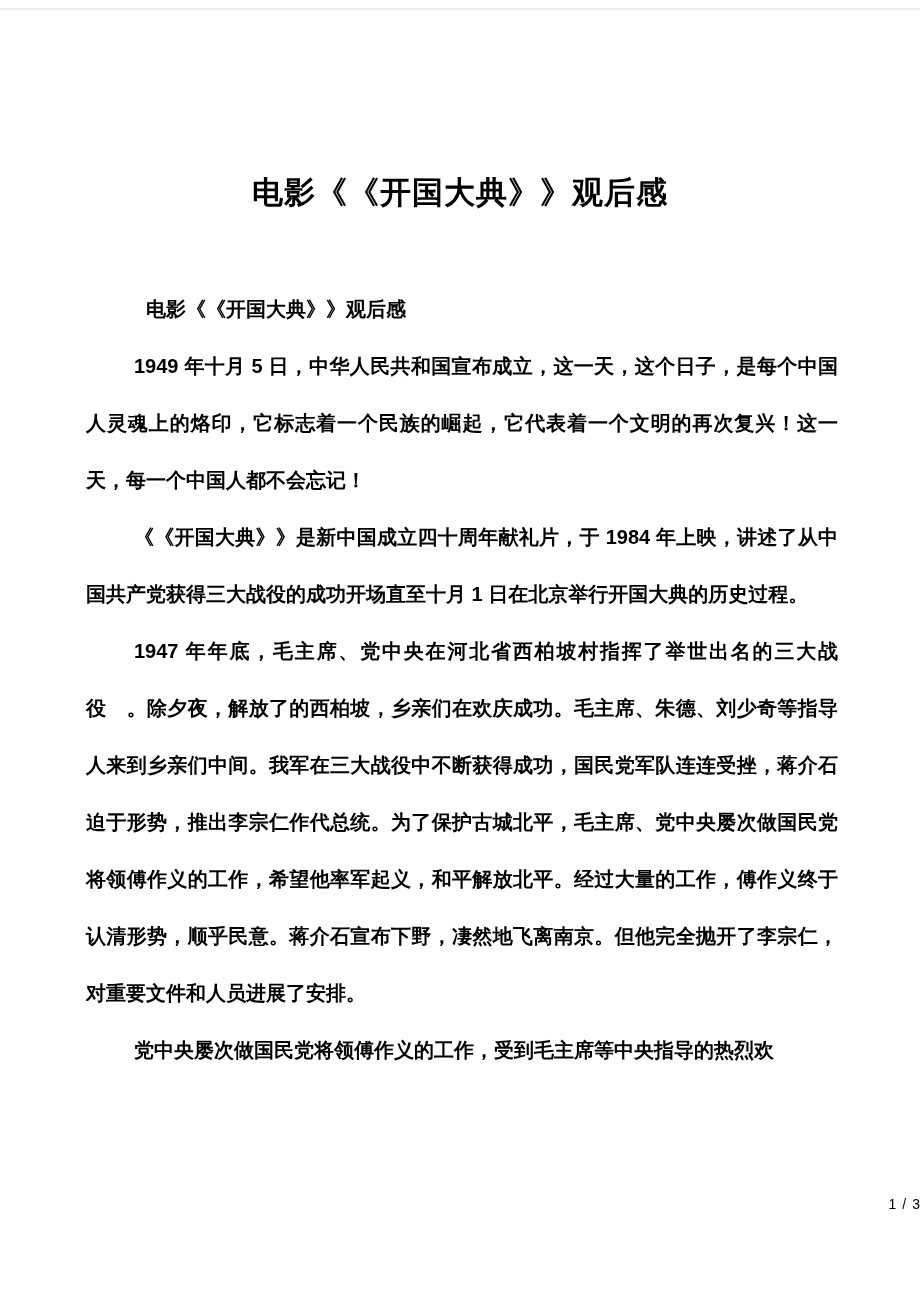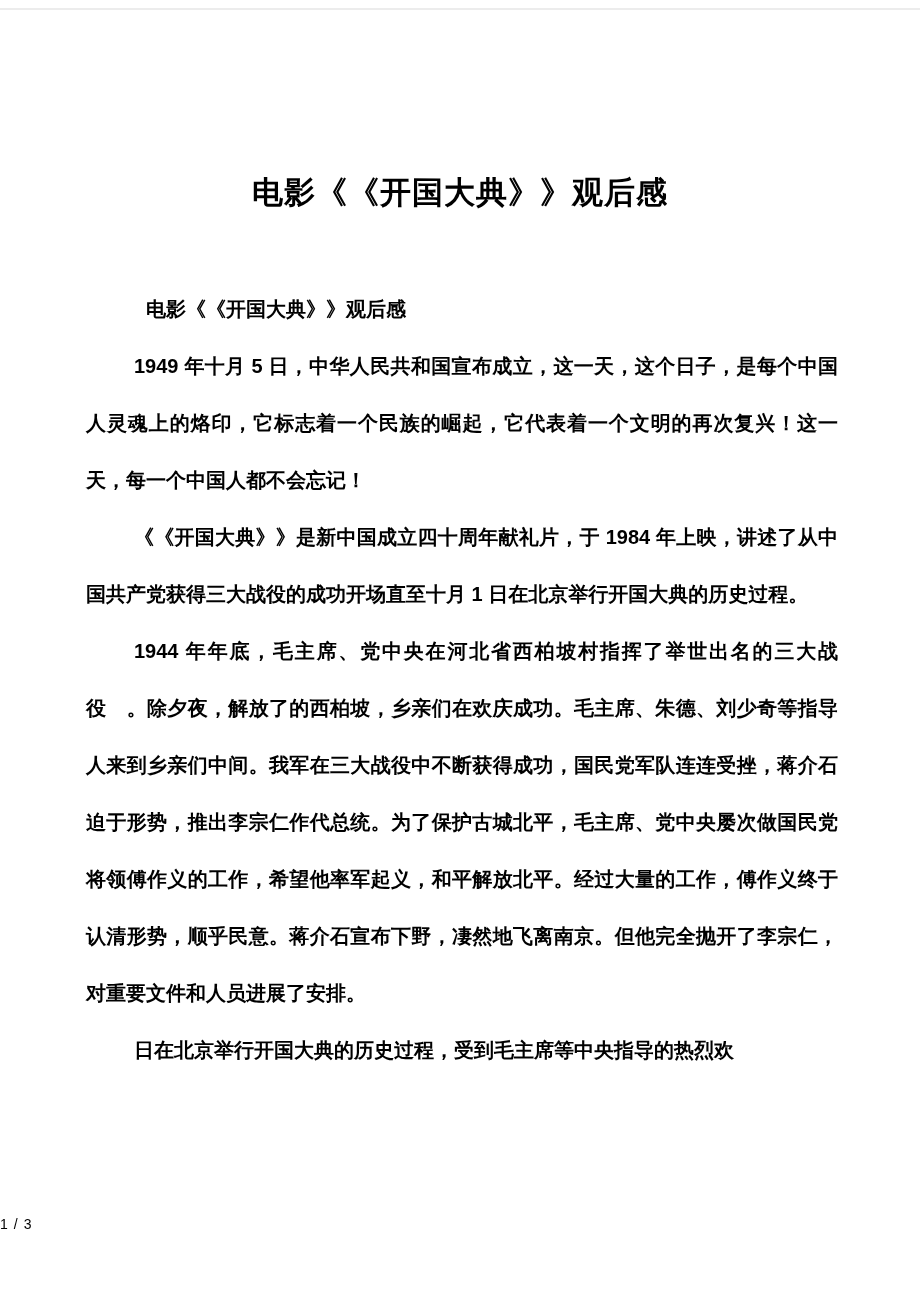--- a/index.html
+++ b/index.html
@@ -39,43 +39,43 @@
   .para {
     margin: 0;
     text-indent: 2.4em;
   }
   .para.heading-para {
     text-indent: 3em;
   }
   .footer {
     position: absolute;
     left: 0;
-    bottom: 78px;
+    bottom: 98px;
     width: 100%;
-    text-align: left;
+    text-align: right;
     font-size: 14px;
     font-weight: normal;
     color: #000000;
   }
   .footer .sep {
     margin: 0 6px;
   }
 </style>
 </head>
 <body>
 
 <div class="page">
 
   <h1 class="doc-title">电影《《开国大典》》观后感</h1>
 
   <div class="content">
     <p class="para heading-para">电影《《开国大典》》观后感</p>
     <p class="para">1949 年十月 5 日，中华人民共和国宣布成立，这一天，这个日子，是每个中国人灵魂上的烙印，它标志着一个民族的崛起，它代表着一个文明的再次复兴！这一天，每一个中国人都不会忘记！</p>
     <p class="para">《《开国大典》》是新中国成立四十周年献礼片，于 1984 年上映，讲述了从中国共产党获得三大战役的成功开场直至十月 1 日在北京举行开国大典的历史过程。</p>
-    <p class="para">1944 年年底，毛主席、党中央在河北省西柏坡村指挥了举世出名的三大战役　。除夕夜，解放了的西柏坡，乡亲们在欢庆成功。毛主席、朱德、刘少奇等指导人来到乡亲们中间。我军在三大战役中不断获得成功，国民党军队连连受挫，蒋介石迫于形势，推出李宗仁作代总统。为了保护古城北平，毛主席、党中央屡次做国民党将领傅作义的工作，希望他率军起义，和平解放北平。经过大量的工作，傅作义终于认清形势，顺乎民意。蒋介石宣布下野，凄然地飞离南京。但他完全抛开了李宗仁，对重要文件和人员进展了安排。</p>
-    <p class="para">日在北京举行开国大典的历史过程，受到毛主席等中央指导的热烈欢</p>
+    <p class="para">1947 年年底，毛主席、党中央在河北省西柏坡村指挥了举世出名的三大战役　。除夕夜，解放了的西柏坡，乡亲们在欢庆成功。毛主席、朱德、刘少奇等指导人来到乡亲们中间。我军在三大战役中不断获得成功，国民党军队连连受挫，蒋介石迫于形势，推出李宗仁作代总统。为了保护古城北平，毛主席、党中央屡次做国民党将领傅作义的工作，希望他率军起义，和平解放北平。经过大量的工作，傅作义终于认清形势，顺乎民意。蒋介石宣布下野，凄然地飞离南京。但他完全抛开了李宗仁，对重要文件和人员进展了安排。</p>
+    <p class="para">党中央屡次做国民党将领傅作义的工作，受到毛主席等中央指导的热烈欢</p>
   </div>
 
   <div class="footer">
     <span>1</span><span class="sep">/</span><span>3</span>
   </div>
 
 </div>
 
 </body></html>

